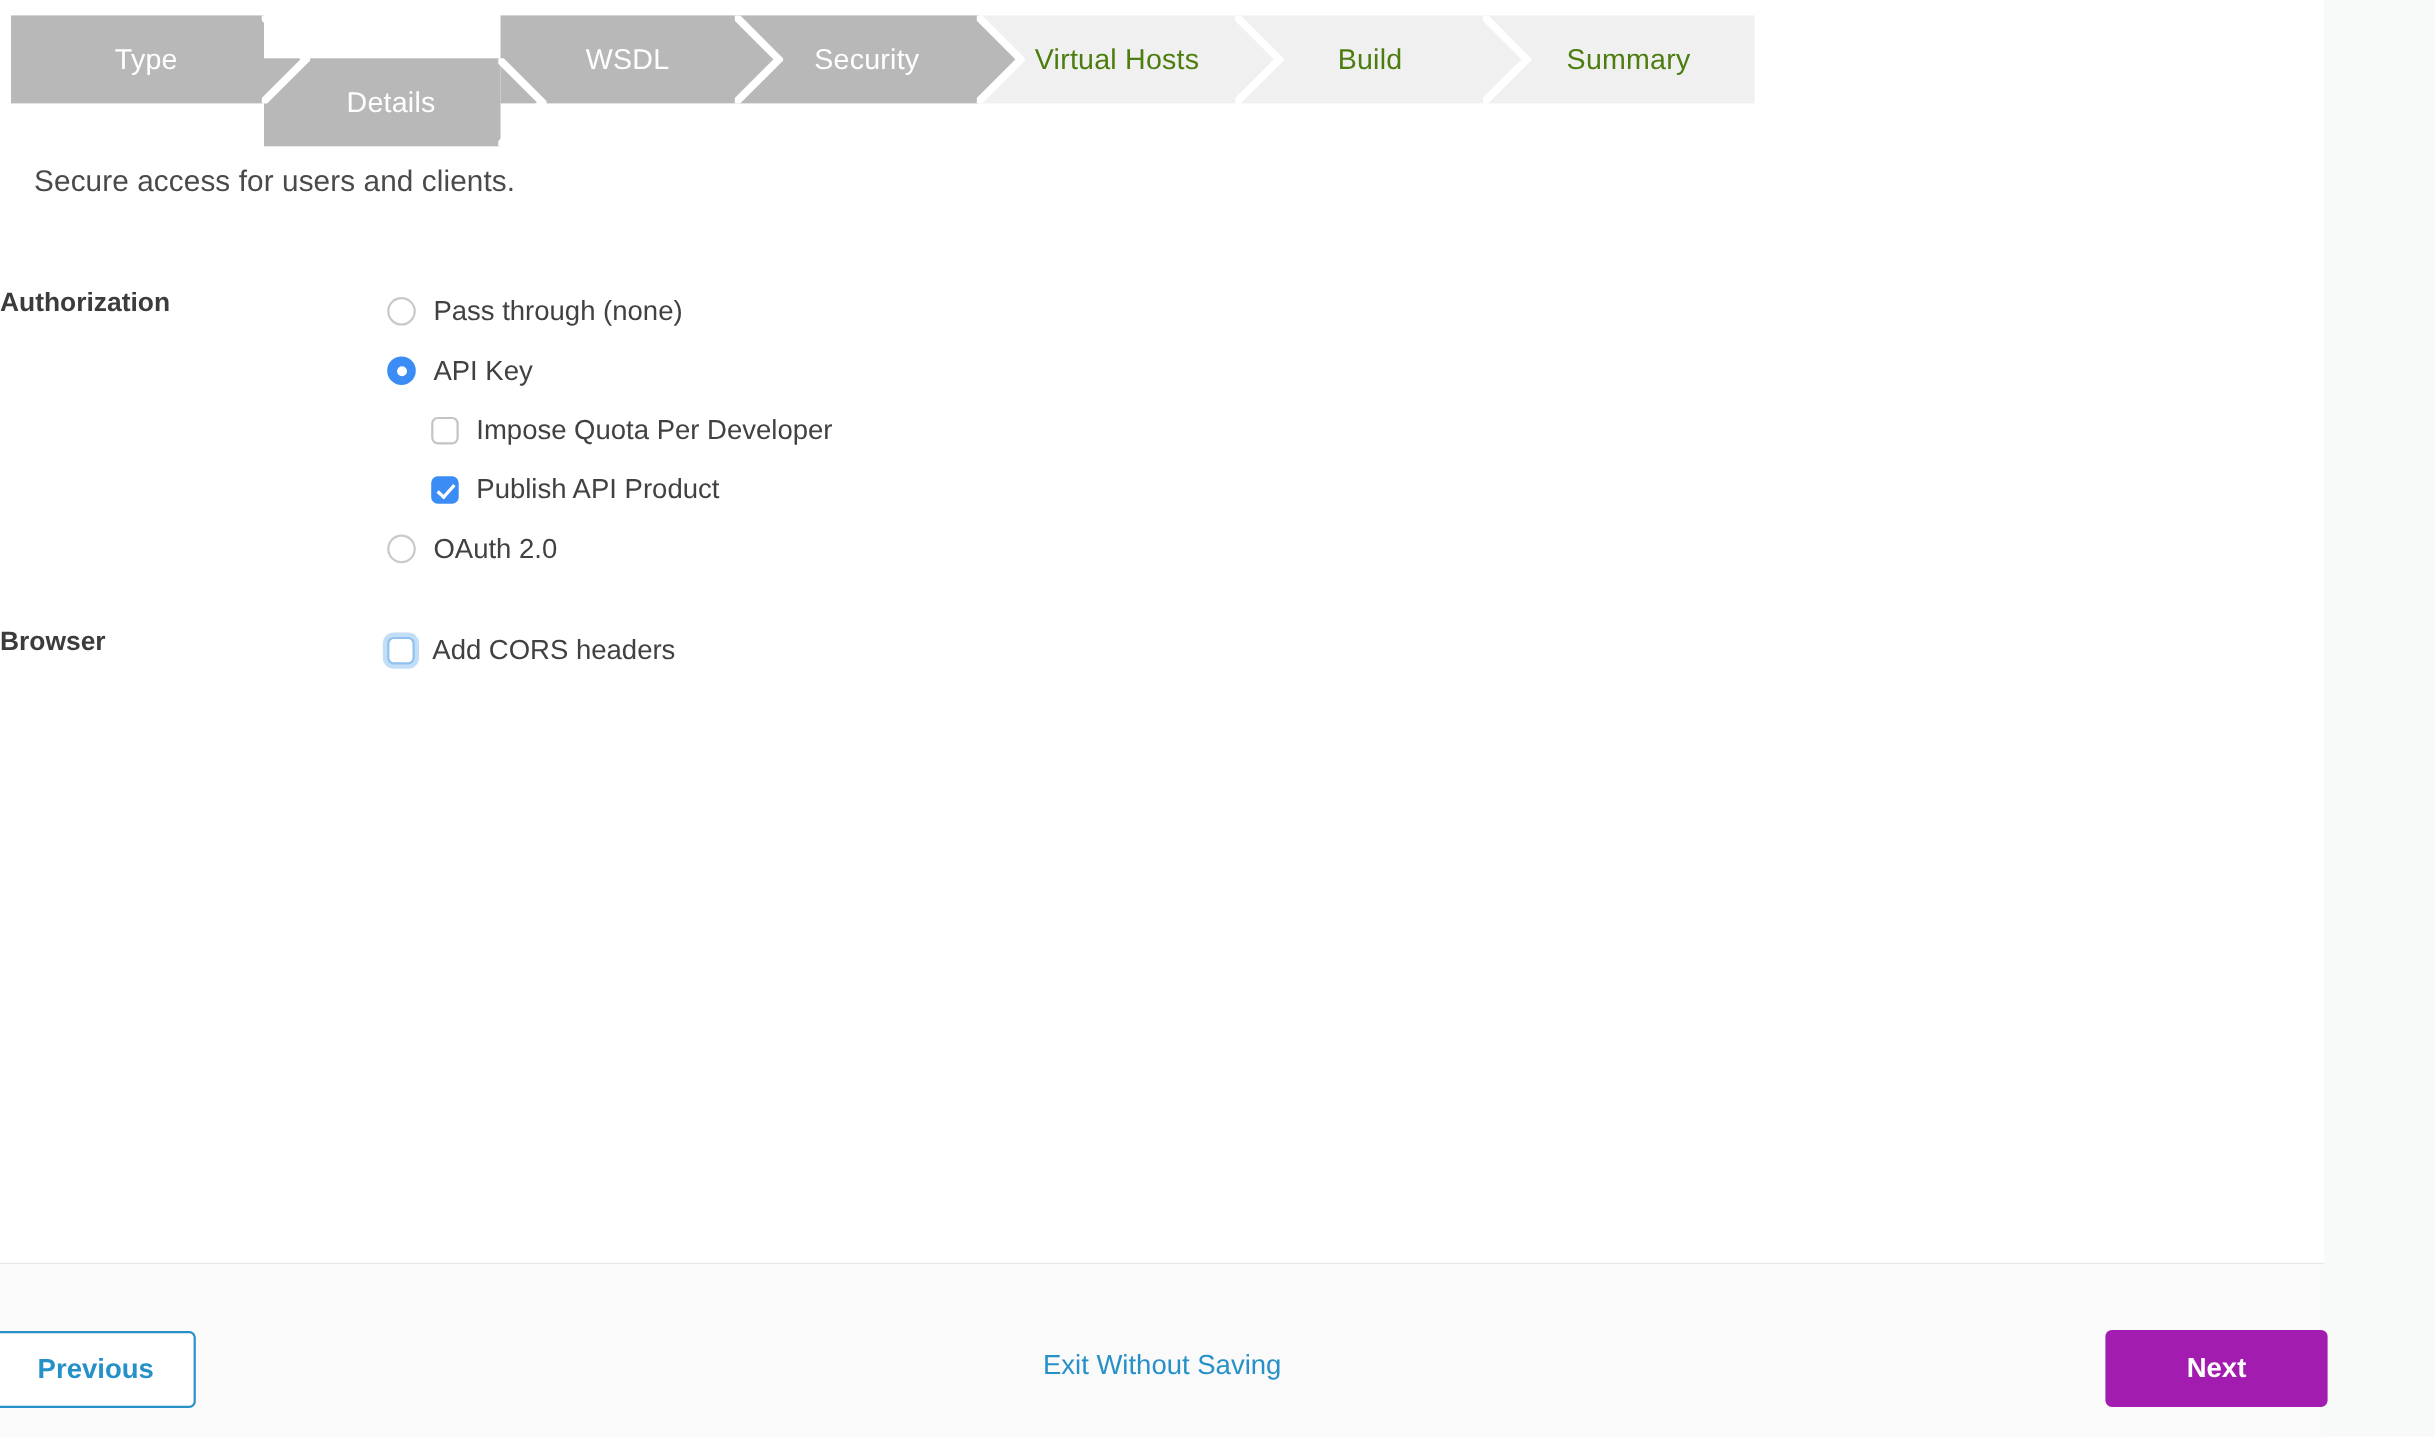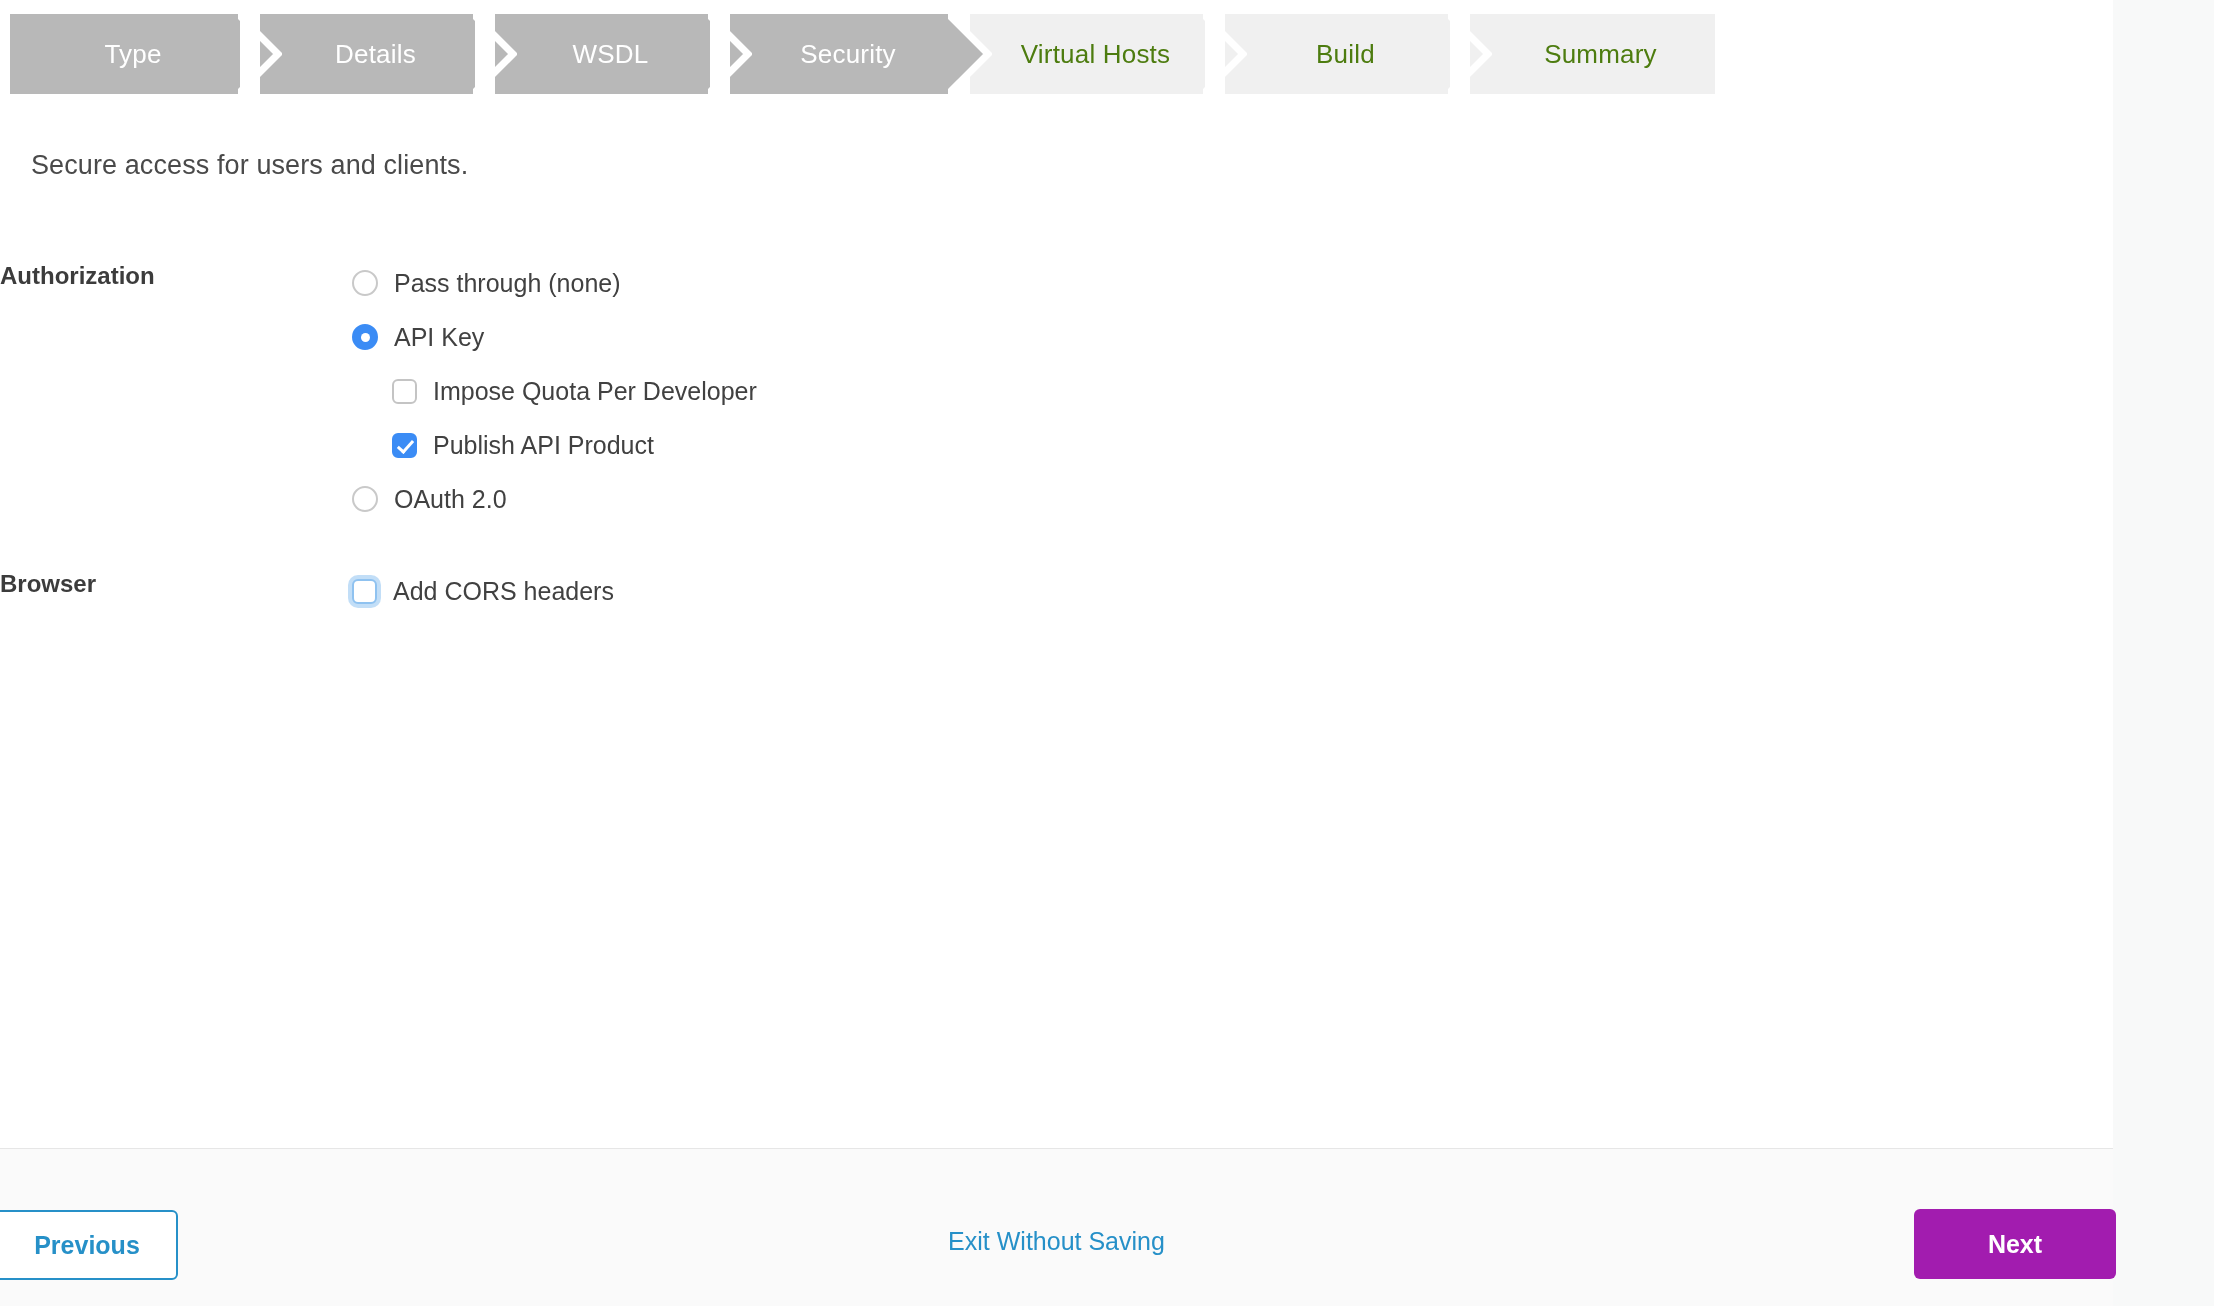--- a/index.html
+++ b/index.html
@@ -33,21 +33,20 @@
 
   
   .step-trail {
     position: absolute;
     left: 10px;
     top: 14px;
     width: 2070px;
     height: 80px;
     display: flex;
     align-items: stretch;
-    gap: 20px;
   }
 
   .step {
     position: relative;
     flex: 0 0 auto;
     display: flex;
     align-items: center;
     justify-content: center;
     height: 80px;
     color: #ffffff;
@@ -295,21 +294,21 @@
     <div class="step-trail">
         <div class="step done" style="width: 230px;">
           <div class="fill"></div>
           <span class="step-label">Type</span>
           <div class="sep">
             <svg width="44" height="80" viewBox="0 0 44 80">
               <path d="M0,0 L40,40 L0,80" fill="none" stroke="#ffffff" stroke-width="7"></path>
             </svg>
           </div>
         </div>
-        <div class="step done" style="width: 215px;">
+        <div class="step done" style="width: 215px; margin-top: 39px;">
           <div class="fill"></div>
           <span class="step-label">Details</span>
           <div class="sep">
             <svg width="44" height="80" viewBox="0 0 44 80">
               <path d="M0,0 L40,40 L0,80" fill="none" stroke="#ffffff" stroke-width="7"></path>
             </svg>
           </div>
         </div>
         <div class="step done" style="width: 215px;">
           <div class="fill"></div>

